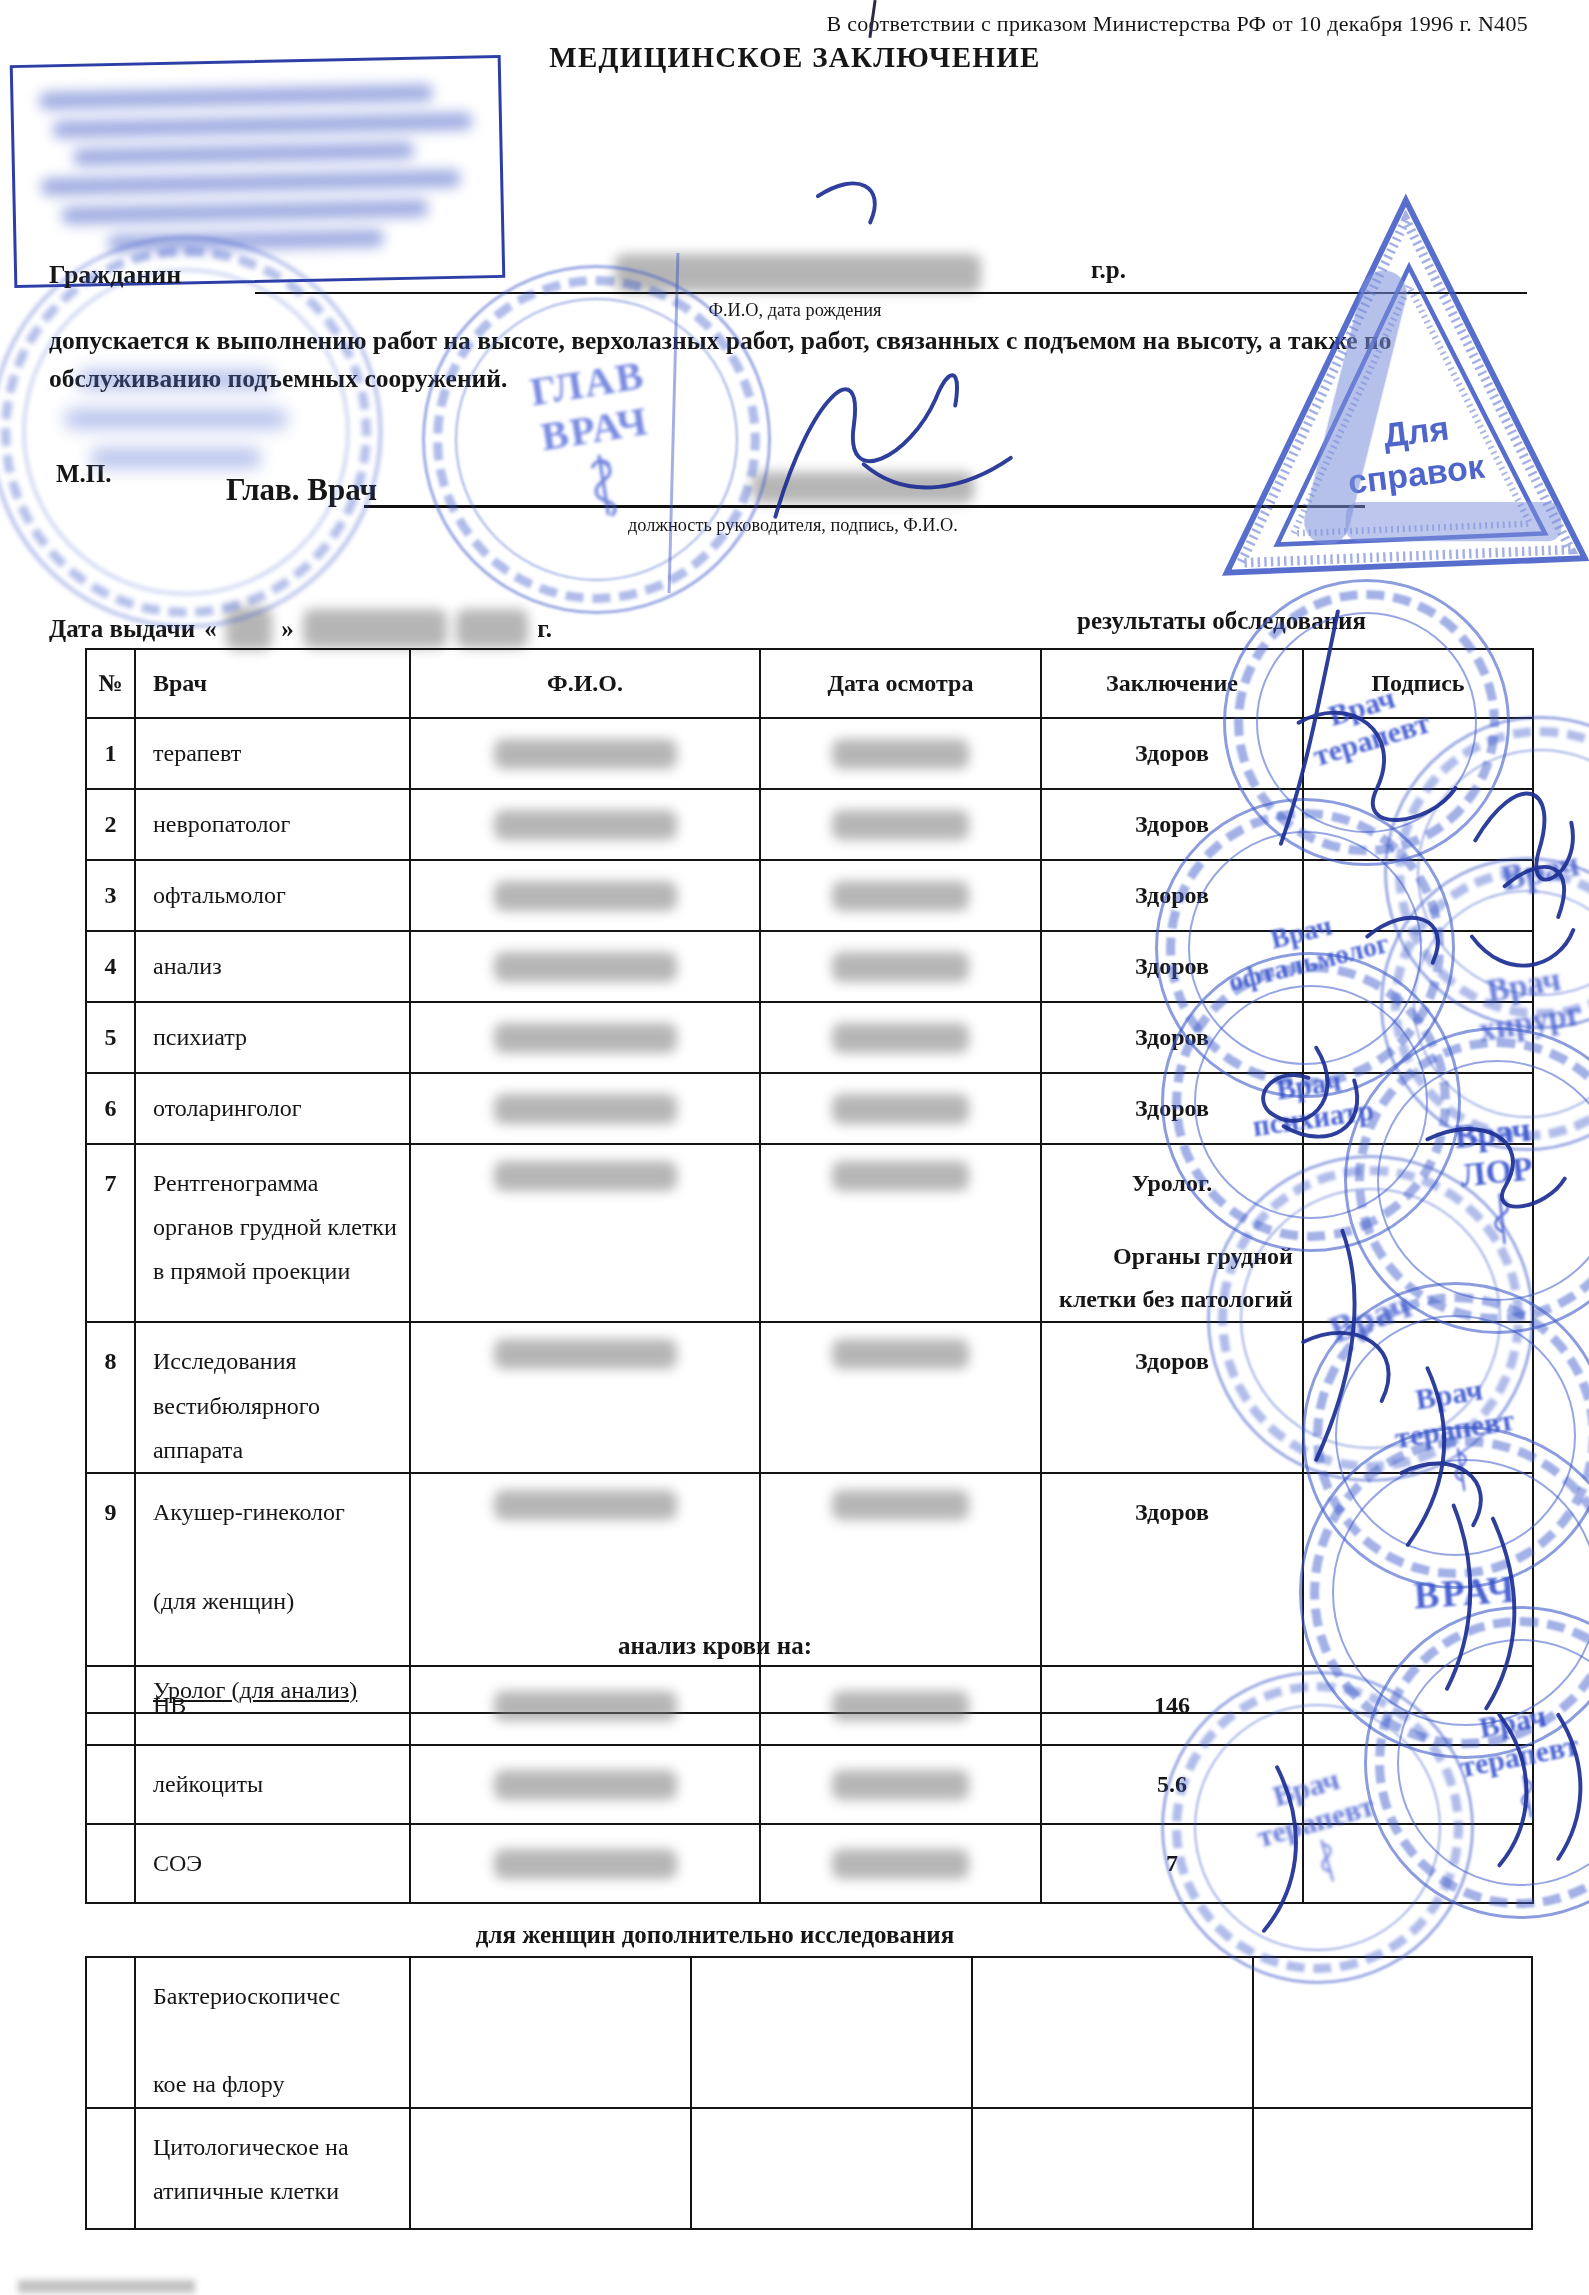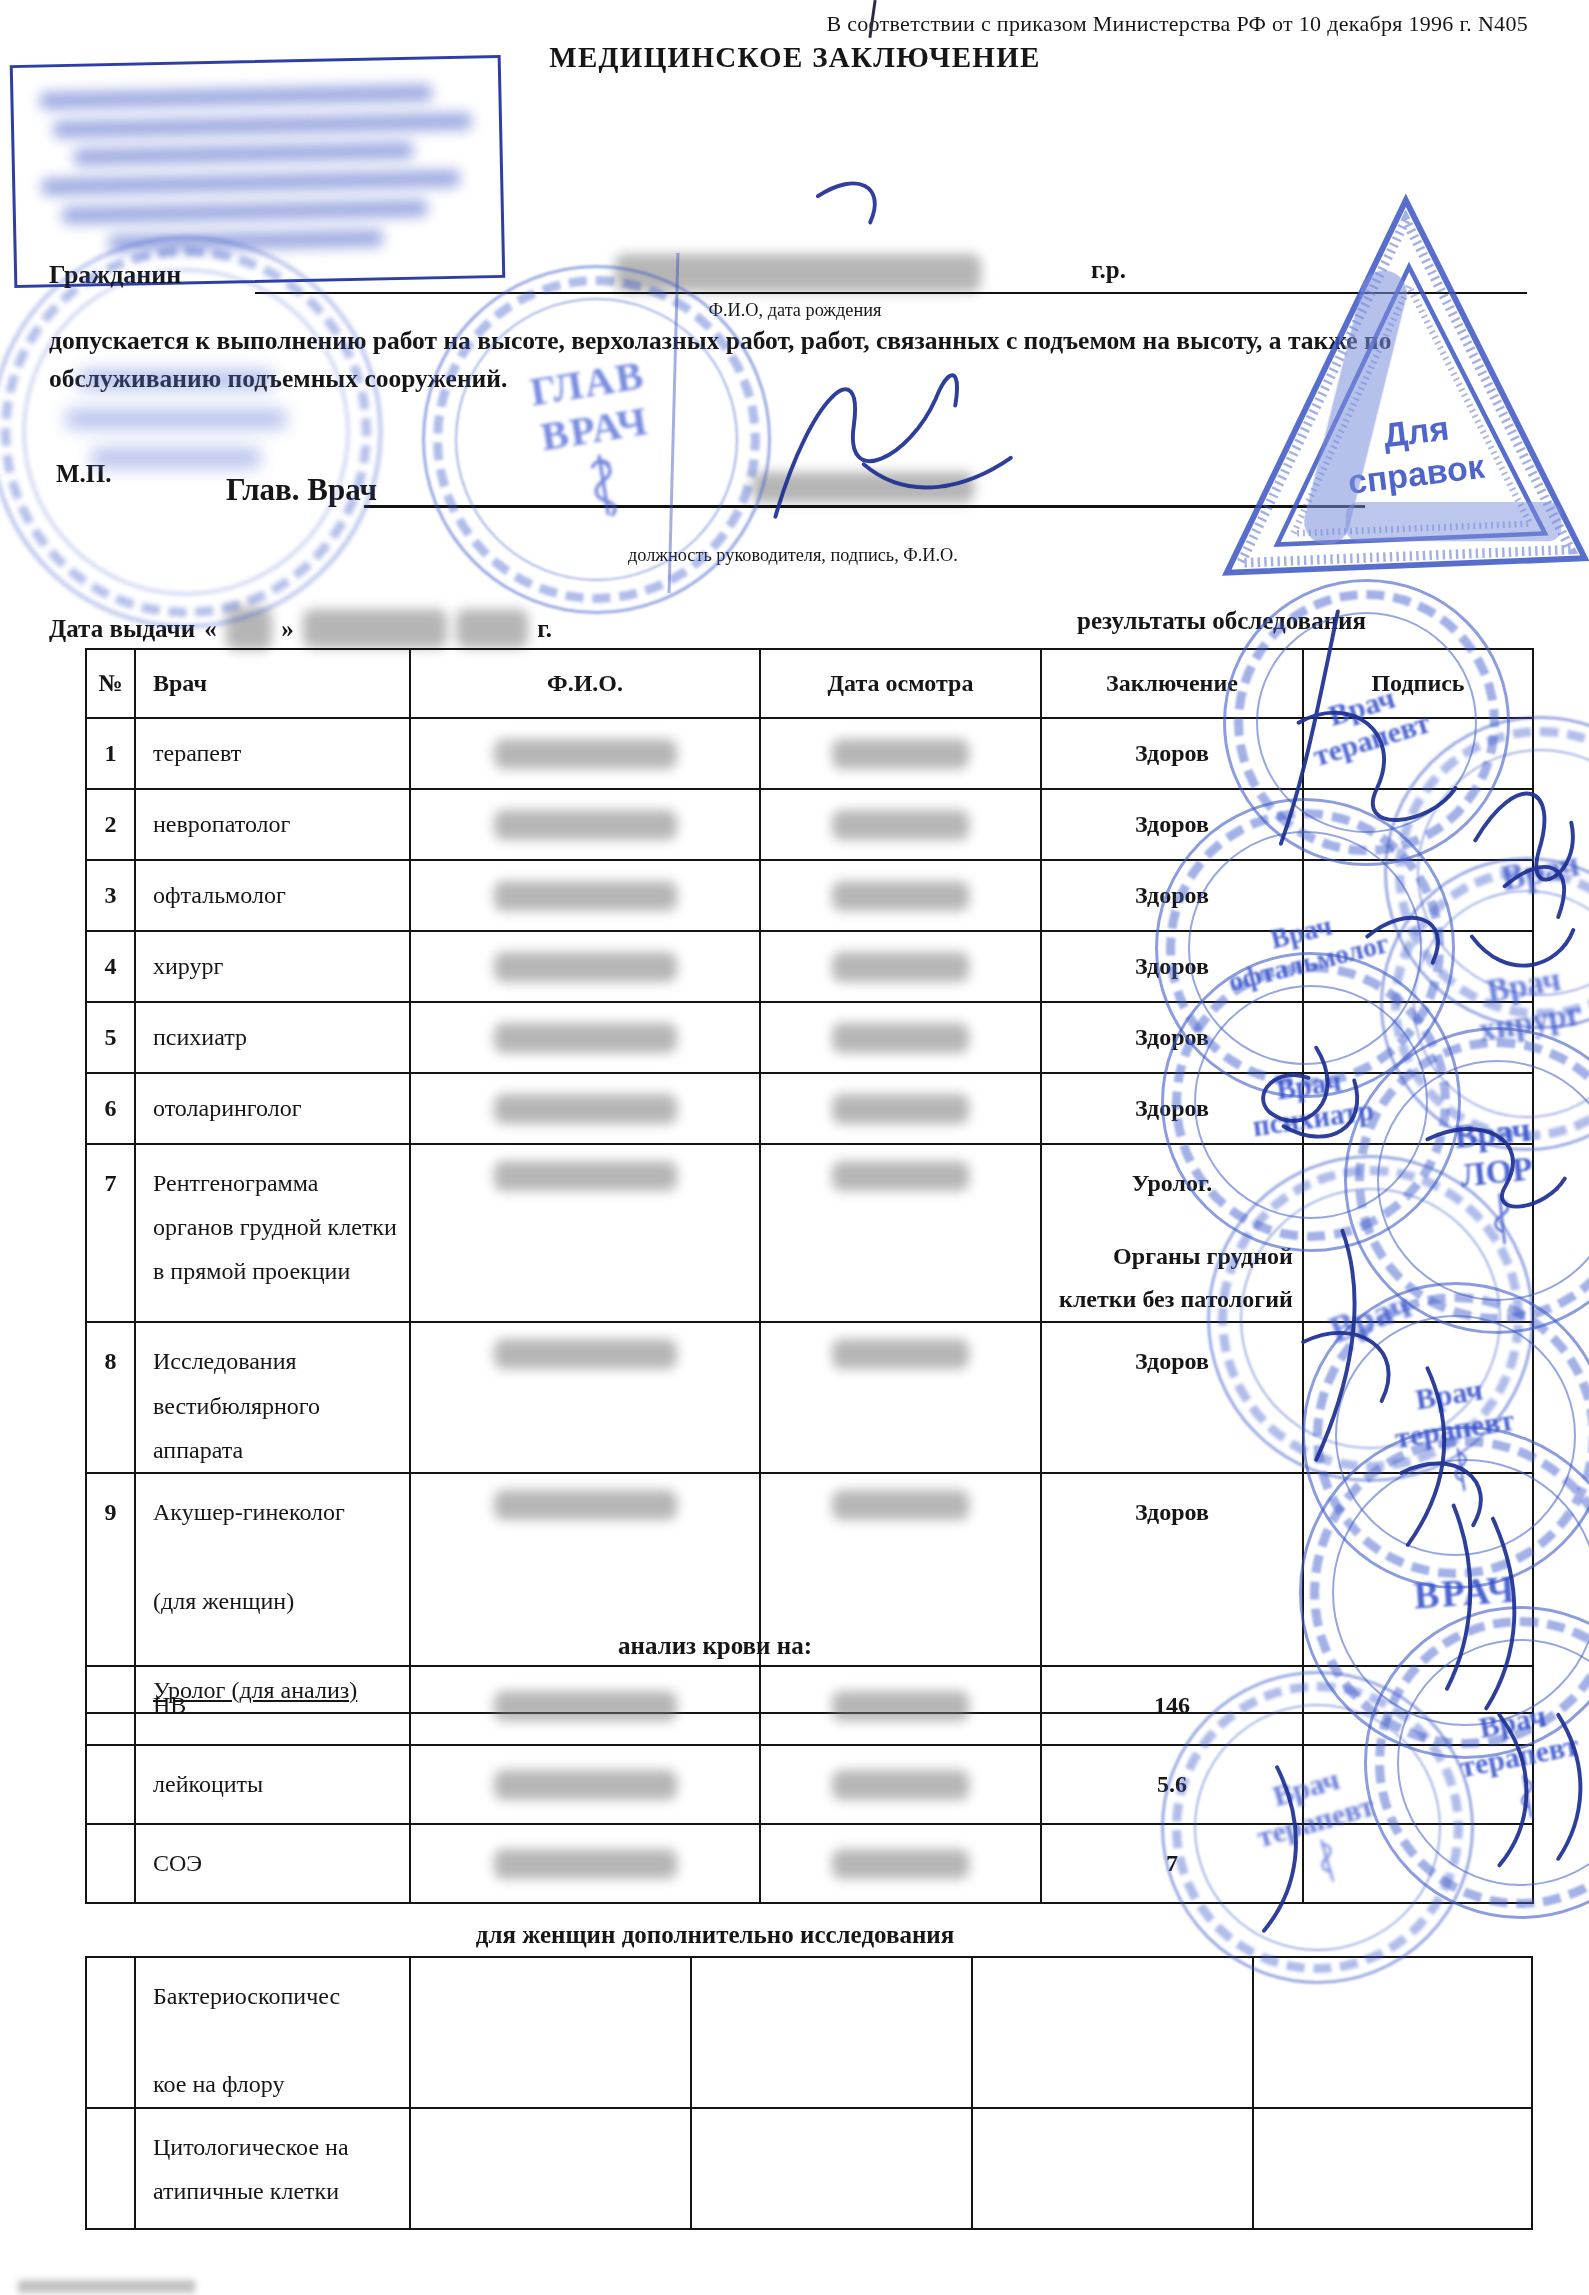--- a/index.html
+++ b/index.html
@@ -12,21 +12,21 @@
   .ref-line{top:10.5px;right:62px;font-size:22px;letter-spacing:0.3px;}
   .doc-title{top:41px;left:0;width:1590px;text-align:center;font-size:29px;font-weight:bold;letter-spacing:1.3px;}
   .citizen-line{top:260px;left:49px;font-size:26px;font-weight:bold;}
   .birth-suffix{top:256px;left:1091px;font-size:25px;font-weight:bold;text-align:right;}
   .citizen-rule{top:292px;left:255px;width:1272px;border-top:2.6px solid #111;}
   .citizen-caption{top:300px;left:0;width:1590px;text-align:center;font-size:18.3px;}
   .permission{top:322px;left:49px;width:1498px;font-size:25.5px;font-weight:bold;line-height:1.5;}
   .mp-label{top:460px;left:56px;font-size:25px;font-weight:bold;}
   .chief-label{top:472px;left:226px;font-size:31px;font-weight:bold;}
   .chief-rule{top:505px;left:364px;width:1001px;border-top:3.3px solid #111;}
-  .chief-caption{top:545px;left:628px;font-size:18.3px;text-align:center;}
+  .chief-caption{top:515px;left:628px;font-size:18.3px;text-align:center;}
   .issue-line{top:607px;left:49px;font-size:25px;font-weight:bold;display:flex;align-items:center;gap:9.2px;}
   .results-title{top:607px;left:1043px;width:357px;text-align:center;font-size:25px;font-weight:bold;}
   
   .smudge{background:#7a7a7a;opacity:.55;filter:blur(5.9px);border-radius:9.2px;}
   .smudge.abs{position:absolute;}
   td .smudge{margin:0 auto;}
   
   table.grid{position:absolute;border-collapse:collapse;table-layout:fixed;}
   table.grid td,table.grid th{border:2.6px solid #141414;font-size:24px;vertical-align:middle;padding:0 9.2px;overflow:hidden;}
   table.grid th{font-weight:bold;}
@@ -157,21 +157,21 @@
             <div class="smudge" style="width:183px;height:30px;"></div>
           </td>
       <td>
             <div class="smudge" style="width:137px;height:30px;"></div>
           </td>
       <td class="bold cell-center">Здоров</td>
       <td></td>
     </tr>
     <tr style="height:71px">
       <td class="bold cell-center">4</td>
-      <td class="cell-doc">хирург</td>
+      <td class="cell-doc">анализ</td>
       <td>
             <div class="smudge" style="width:183px;height:30px;"></div>
           </td>
       <td>
             <div class="smudge" style="width:137px;height:30px;"></div>
           </td>
       <td class="bold cell-center">Здоров</td>
       <td></td>
     </tr>
     <tr style="height:71px">

